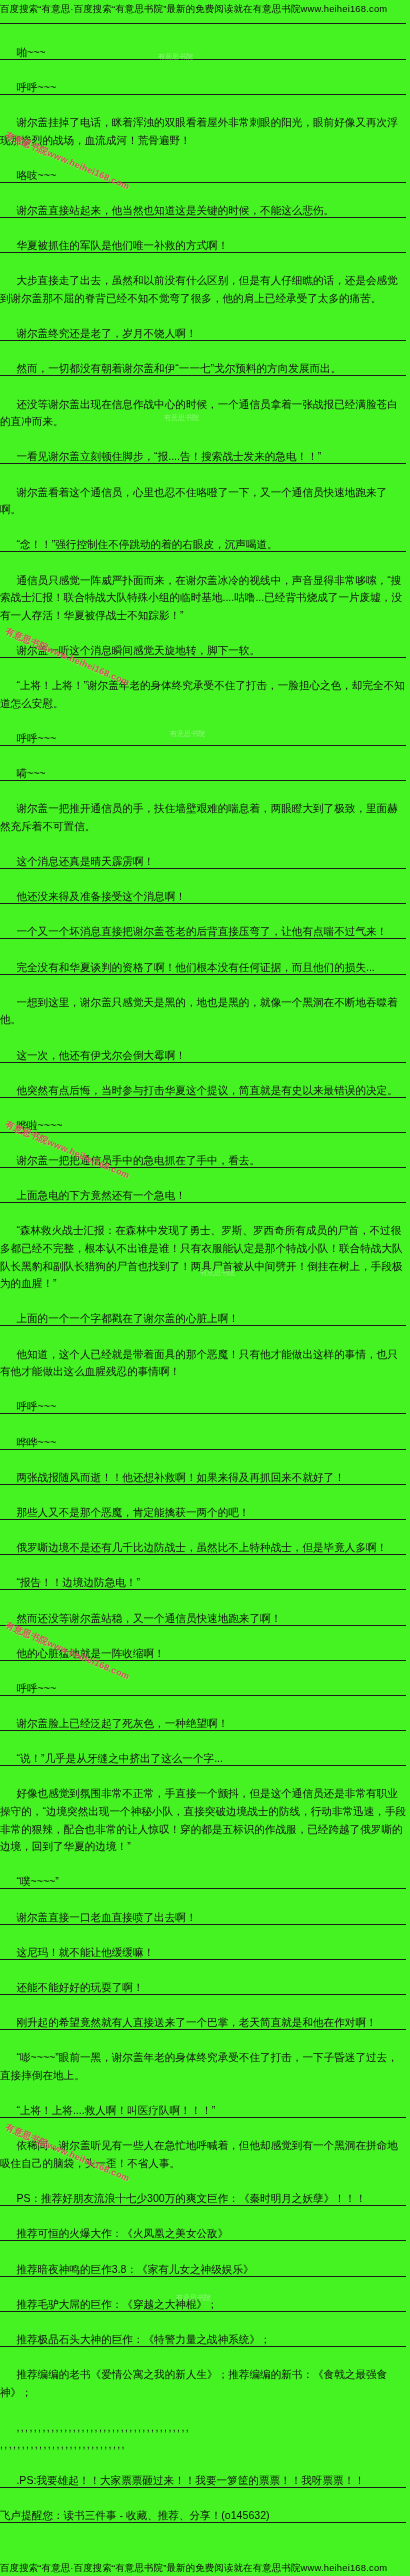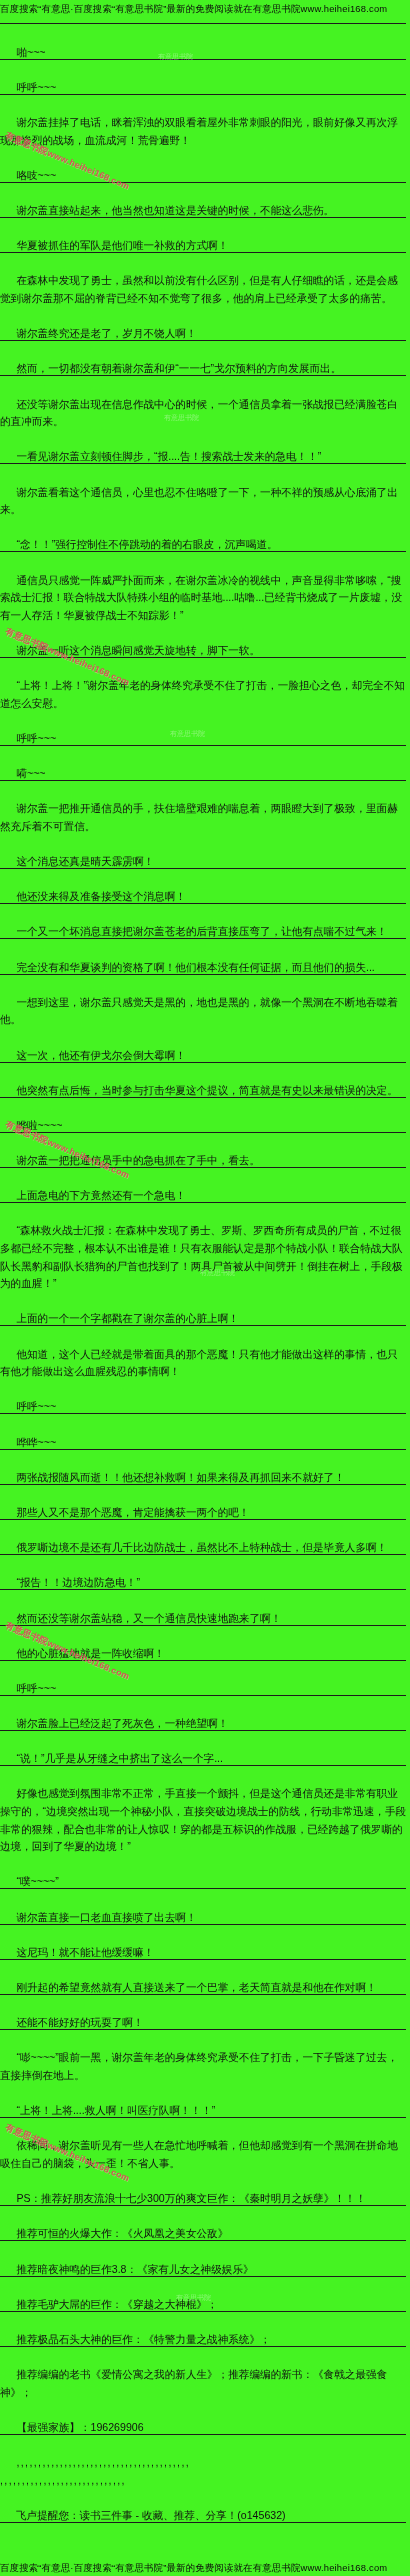--- a/index.html
+++ b/index.html
@@ -40,21 +40,21 @@
     text-indent:16.4px;
     white-space:pre-wrap;
     word-break:break-all;
     background-image:linear-gradient(to bottom,
       rgba(0,0,0,0) 0px, rgba(0,0,0,0) 15.3px,
       #1c1c1c 15.3px, #1c1c1c 16px,
       rgba(0,0,0,0) 16px);
     background-size:100% 17.6px;
     background-repeat:repeat-y;
   }
-  .para.noindent{text-indent:0;padding-left:16px;}
+  .para.noindent{text-indent:0;}
   .para.commas{letter-spacing:1.4px;}
   
   .wm{
     position:absolute;
     left:8.2px;
     font-size:8.8px;
     font-weight:bold;
     letter-spacing:0.3px;
     color:#e0445a;
     opacity:0.88;
@@ -89,26 +89,26 @@
 <div id="top-bar" class="adbar">百度搜索“有意思·百度搜索“有意思书院”最新的免费阅读就在有意思书院www.heihei168.com</div>
 <hr class="toprule">
 
 <div id="content">
     <p class="para">啪~~~</p>
     <p class="para">呼呼~~~</p>
     <p class="para">谢尔盖挂掉了电话，眯着浑浊的双眼看着屋外非常刺眼的阳光，眼前好像又再次浮现那惨烈的战场，血流成河！荒骨遍野！</p>
     <p class="para">咯吱~~~</p>
     <p class="para">谢尔盖直接站起来，他当然也知道这是关键的时候，不能这么悲伤。</p>
     <p class="para">华夏被抓住的军队是他们唯一补救的方式啊！</p>
-    <p class="para">在森林中发现了勇士，虽然和以前没有什么区别，但是有人仔细瞧的话，还是会感觉到谢尔盖那不屈的脊背已经不知不觉弯了很多，他的肩上已经承受了太多的痛苦。</p>
+    <p class="para">大步直接走了出去，虽然和以前没有什么区别，但是有人仔细瞧的话，还是会感觉到谢尔盖那不屈的脊背已经不知不觉弯了很多，他的肩上已经承受了太多的痛苦。</p>
     <p class="para">谢尔盖终究还是老了，岁月不饶人啊！</p>
     <p class="para">然而，一切都没有朝着谢尔盖和伊“一一七”戈尔预料的方向发展而出。</p>
     <p class="para">还没等谢尔盖出现在信息作战中心的时候，一个通信员拿着一张战报已经满脸苍白的直冲而来。</p>
     <p class="para">一看见谢尔盖立刻顿住脚步，“报....告！搜索战士发来的急电！！”</p>
-    <p class="para">谢尔盖看着这个通信员，心里也忍不住咯噔了一下，一种不祥的预感从心底涌了出来。</p>
+    <p class="para">谢尔盖看着这个通信员，心里也忍不住咯噔了一下，又一个通信员快速地跑来了啊。</p>
     <p class="para">“念！！”强行控制住不停跳动的着的右眼皮，沉声喝道。</p>
     <p class="para">通信员只感觉一阵威严扑面而来，在谢尔盖冰冷的视线中，声音显得非常哆嗦，“搜索战士汇报！联合特战大队特殊小组的临时基地....咕噜...已经背书烧成了一片废墟，没有一人存活！华夏被俘战士不知踪影！”</p>
     <p class="para">谢尔盖一听这个消息瞬间感觉天旋地转，脚下一软。</p>
     <p class="para">“上将！上将！”谢尔盖年老的身体终究承受不住了打击，一脸担心之色，却完全不知道怎么安慰。</p>
     <p class="para">呼呼~~~</p>
     <p class="para">嗬~~~</p>
     <p class="para">谢尔盖一把推开通信员的手，扶住墙壁艰难的喘息着，两眼瞪大到了极致，里面赫然充斥着不可置信。</p>
     <p class="para">这个消息还真是晴天霹雳啊！</p>
     <p class="para">他还没来得及准备接受这个消息啊！</p>
     <p class="para">一个又一个坏消息直接把谢尔盖苍老的后背直接压弯了，让他有点喘不过气来！</p>
@@ -130,34 +130,34 @@
     <p class="para">“报告！！边境边防急电！”</p>
     <p class="para">然而还没等谢尔盖站稳，又一个通信员快速地跑来了啊！</p>
     <p class="para">他的心脏猛地就是一阵收缩啊！</p>
     <p class="para">呼呼~~~</p>
     <p class="para">谢尔盖脸上已经泛起了死灰色，一种绝望啊！</p>
     <p class="para">“说！”几乎是从牙缝之中挤出了这么一个字...</p>
     <p class="para">好像也感觉到氛围非常不正常，手直接一个颤抖，但是这个通信员还是非常有职业操守的，“边境突然出现一个神秘小队，直接突破边境战士的防线，行动非常迅速，手段非常的狠辣，配合也非常的让人惊叹！穿的都是五标识的作战服，已经跨越了俄罗嘶的边境，回到了华夏的边境！”</p>
     <p class="para">“噗~~~~”</p>
     <p class="para">谢尔盖直接一口老血直接喷了出去啊！</p>
     <p class="para">这尼玛！就不能让他缓缓嘛！</p>
+    <p class="para">还能不能好好的玩耍了啊！</p>
     <p class="para">刚升起的希望竟然就有人直接送来了一个巴掌，老天简直就是和他在作对啊！</p>
-    <p class="para">还能不能好好的玩耍了啊！</p>
     <p class="para">“嘭~~~~”眼前一黑，谢尔盖年老的身体终究承受不住了打击，一下子昏迷了过去，直接摔倒在地上。</p>
     <p class="para">“上将！上将....救人啊！叫医疗队啊！！！”</p>
     <p class="para">依稀间，谢尔盖听见有一些人在急忙地呼喊着，但他却感觉到有一个黑洞在拼命地吸住自己的脑袋，头一歪！不省人事。</p>
     <p class="para">PS：推荐好朋友流浪十七少300万的爽文巨作：《秦时明月之妖孽》！！！</p>
     <p class="para">推荐可恒的火爆大作：《火凤凰之美女公敌》</p>
     <p class="para">推荐暗夜神鸣的巨作3.8：《家有儿女之神级娱乐》</p>
     <p class="para">推荐毛驴大屌的巨作：《穿越之大神棍》；</p>
     <p class="para">推荐极品石头大神的巨作：《特警力量之战神系统》；</p>
     <p class="para">推荐编编的老书《爱情公寓之我的新人生》；推荐编编的新书：《食戟之最强食神》；</p>
-    <p class="para">【最强家族】：196269906</p>
     <p class="para commas">,,,,,,,,,,,,,,,,,,,,,,,,,,,,,,,,,,,,,,,,
 ,,,,,,,,,,,,,,,,,,,,,,,,,,,,,</p>
+    <p class="para">.PS:我要雄起！！大家票票砸过来！！我要一箩筐的票票！！我呀票票！！</p>
     <p class="para noindent">飞卢提醒您：读书三件事 - 收藏、推荐、分享！(o145632)</p>
   </div>
 
 <span class="wm wm1">有意思书院www.heihei168.com</span>
 <span class="wm wm2">有意思书院www.heihei168.com</span>
 <span class="wm wm3">有意思书院www.heihei168.com</span>
 <span class="wm wm4">有意思书院www.heihei168.com</span>
 <span class="wm wm5">有意思书院www.heihei168.com</span>
 
 <span class="wm-faint f1">有意思书院</span>

